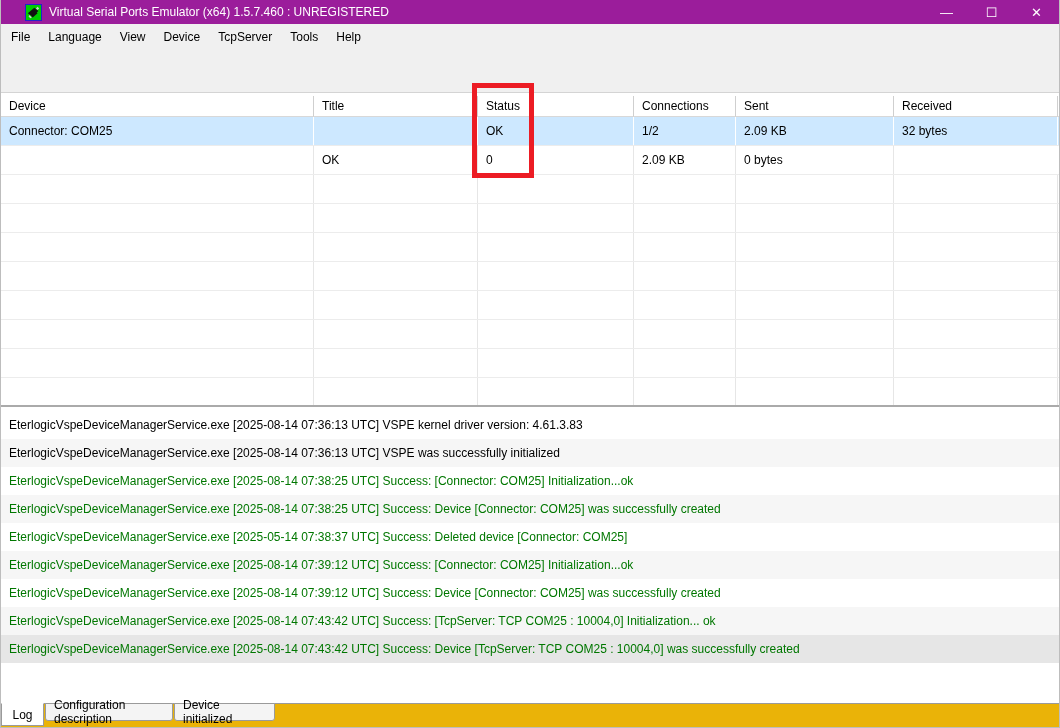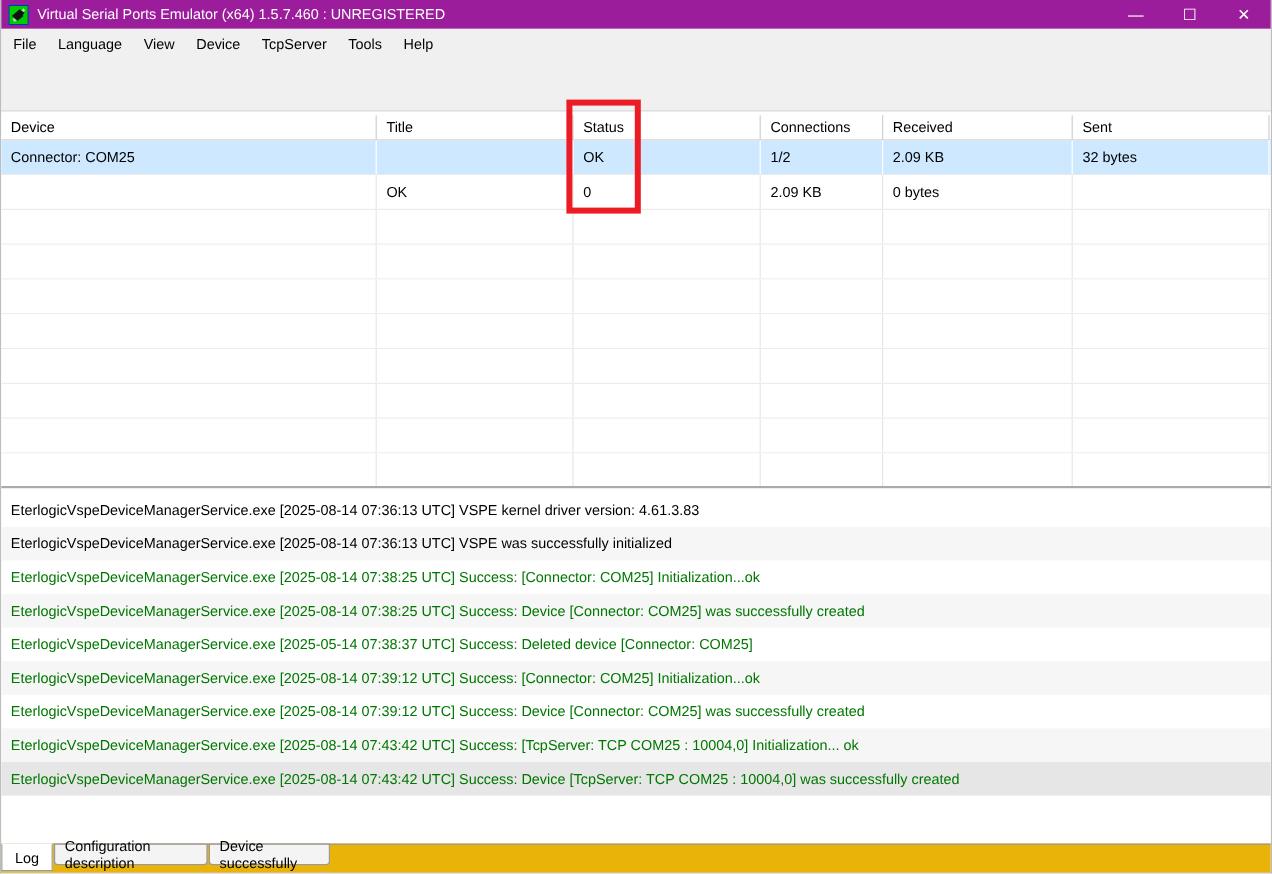--- a/index.html
+++ b/index.html
@@ -3,21 +3,21 @@
 <meta charset="utf-8">
 <style>
   * { box-sizing: border-box; margin: 0; padding: 0; }
   html,body { width:1060px; height:728px; }
   body { font-family:"Liberation Sans", sans-serif; font-size:12px; color:#000; background:#f0f0f0; }
   .window { position:relative; width:1060px; height:728px; background:#f0f0f0; overflow:hidden;
             border-left:1px solid #bdbdbd; border-right:1px solid #bdbdbd; border-bottom:1px solid #bdbdbd; }
 
   
   .titlebar { position:absolute; left:0; top:0; width:100%; height:24px; background:var(--titlebar,#9b1d9b);
-              display:flex; align-items:center; }
+              display:flex; align-items:center;padding-left:18px; }
   .titlebar .app-icon { width:17px; height:17px; margin-left:6px; border:1px solid #2222cc; background:#00cc00; position:relative; flex:0 0 auto; }
   .titlebar .title-text { color:#fff; margin-left:7px; flex:1 1 auto; white-space:nowrap; overflow:hidden; }
   .win-controls { display:flex; height:24px; }
   .win-btn { width:45px; height:24px; display:flex; align-items:center; justify-content:center; color:#fff; font-size:13px; cursor:default; }
 
   
   .menubar { position:absolute; left:0; top:24px; width:100%; height:24px; background:#f0f0f0; display:flex; align-items:flex-end; padding-left:1px; }
   .menu-item { padding:4px 9px; }
 
   
@@ -207,22 +207,22 @@
         </svg>
     </div>
   </div>
 
   <div class="grid-pane">
     <div class="trow header">
       <div class="tcell">Device</div>
       <div class="tcell">Title</div>
       <div class="tcell">Status</div>
       <div class="tcell">Connections</div>
+      <div class="tcell">Sent</div>
       <div class="tcell">Received</div>
-      <div class="tcell">Sent</div>
       <div class="tcell filler"></div>
     </div>
     <div class="trow data selected">
       <div class="tcell">Connector: COM25</div>
       <div class="tcell"></div>
       <div class="tcell">OK</div>
       <div class="tcell">1/2</div>
       <div class="tcell">2.09 KB</div>
       <div class="tcell">32 bytes</div>
       <div class="tcell filler"></div>
@@ -323,16 +323,16 @@
     <div class="log-row" style="color: rgb(0, 119, 0);">EterlogicVspeDeviceManagerService.exe [2025-05-14 07:38:37 UTC] Success: Deleted device [Connector: COM25]</div>
     <div class="log-row" style="color: rgb(0, 119, 0);">EterlogicVspeDeviceManagerService.exe [2025-08-14 07:39:12 UTC] Success: [Connector: COM25] Initialization...ok</div>
     <div class="log-row" style="color: rgb(0, 119, 0);">EterlogicVspeDeviceManagerService.exe [2025-08-14 07:39:12 UTC] Success: Device [Connector: COM25] was successfully created</div>
     <div class="log-row" style="color: rgb(0, 119, 0);">EterlogicVspeDeviceManagerService.exe [2025-08-14 07:43:42 UTC] Success: [TcpServer: TCP COM25 : 10004,0] Initialization... ok</div>
     <div class="log-row selected" style="color: rgb(0, 119, 0);">EterlogicVspeDeviceManagerService.exe [2025-08-14 07:43:42 UTC] Success: Device [TcpServer: TCP COM25 : 10004,0] was successfully created</div>
   </div>
 
   <div class="tabbar">
     <div class="tab tab-log active">Log</div>
     <div class="tab tab-config">Configuration description</div>
-    <div class="tab tab-device">Device successfully</div>
+    <div class="tab tab-device">Device initialized</div>
   </div>
 
 </div>
 
 </body></html>

